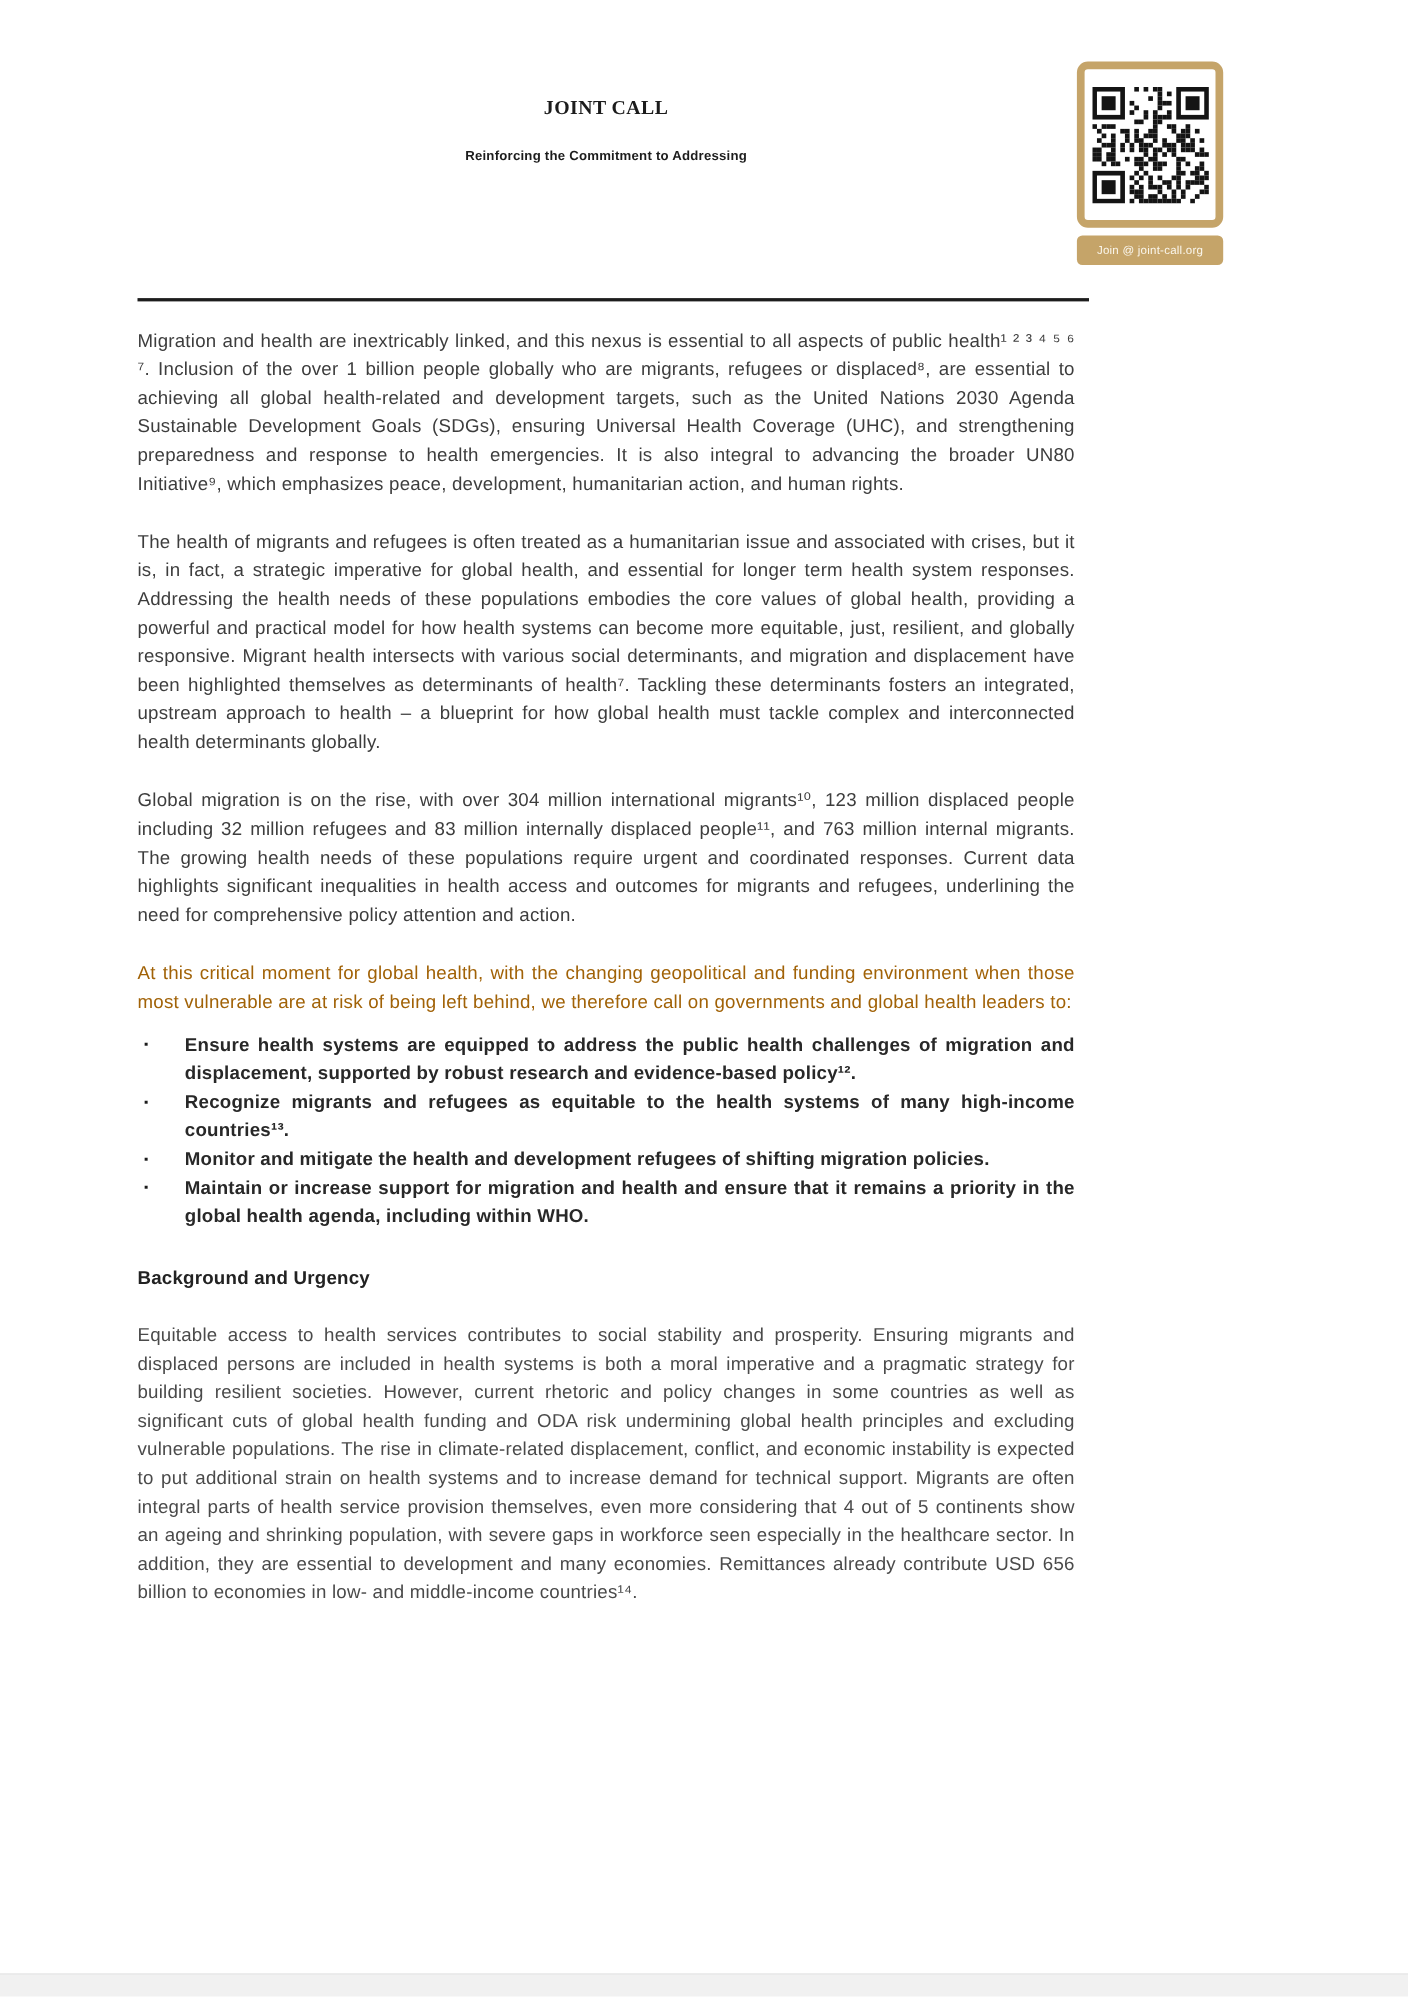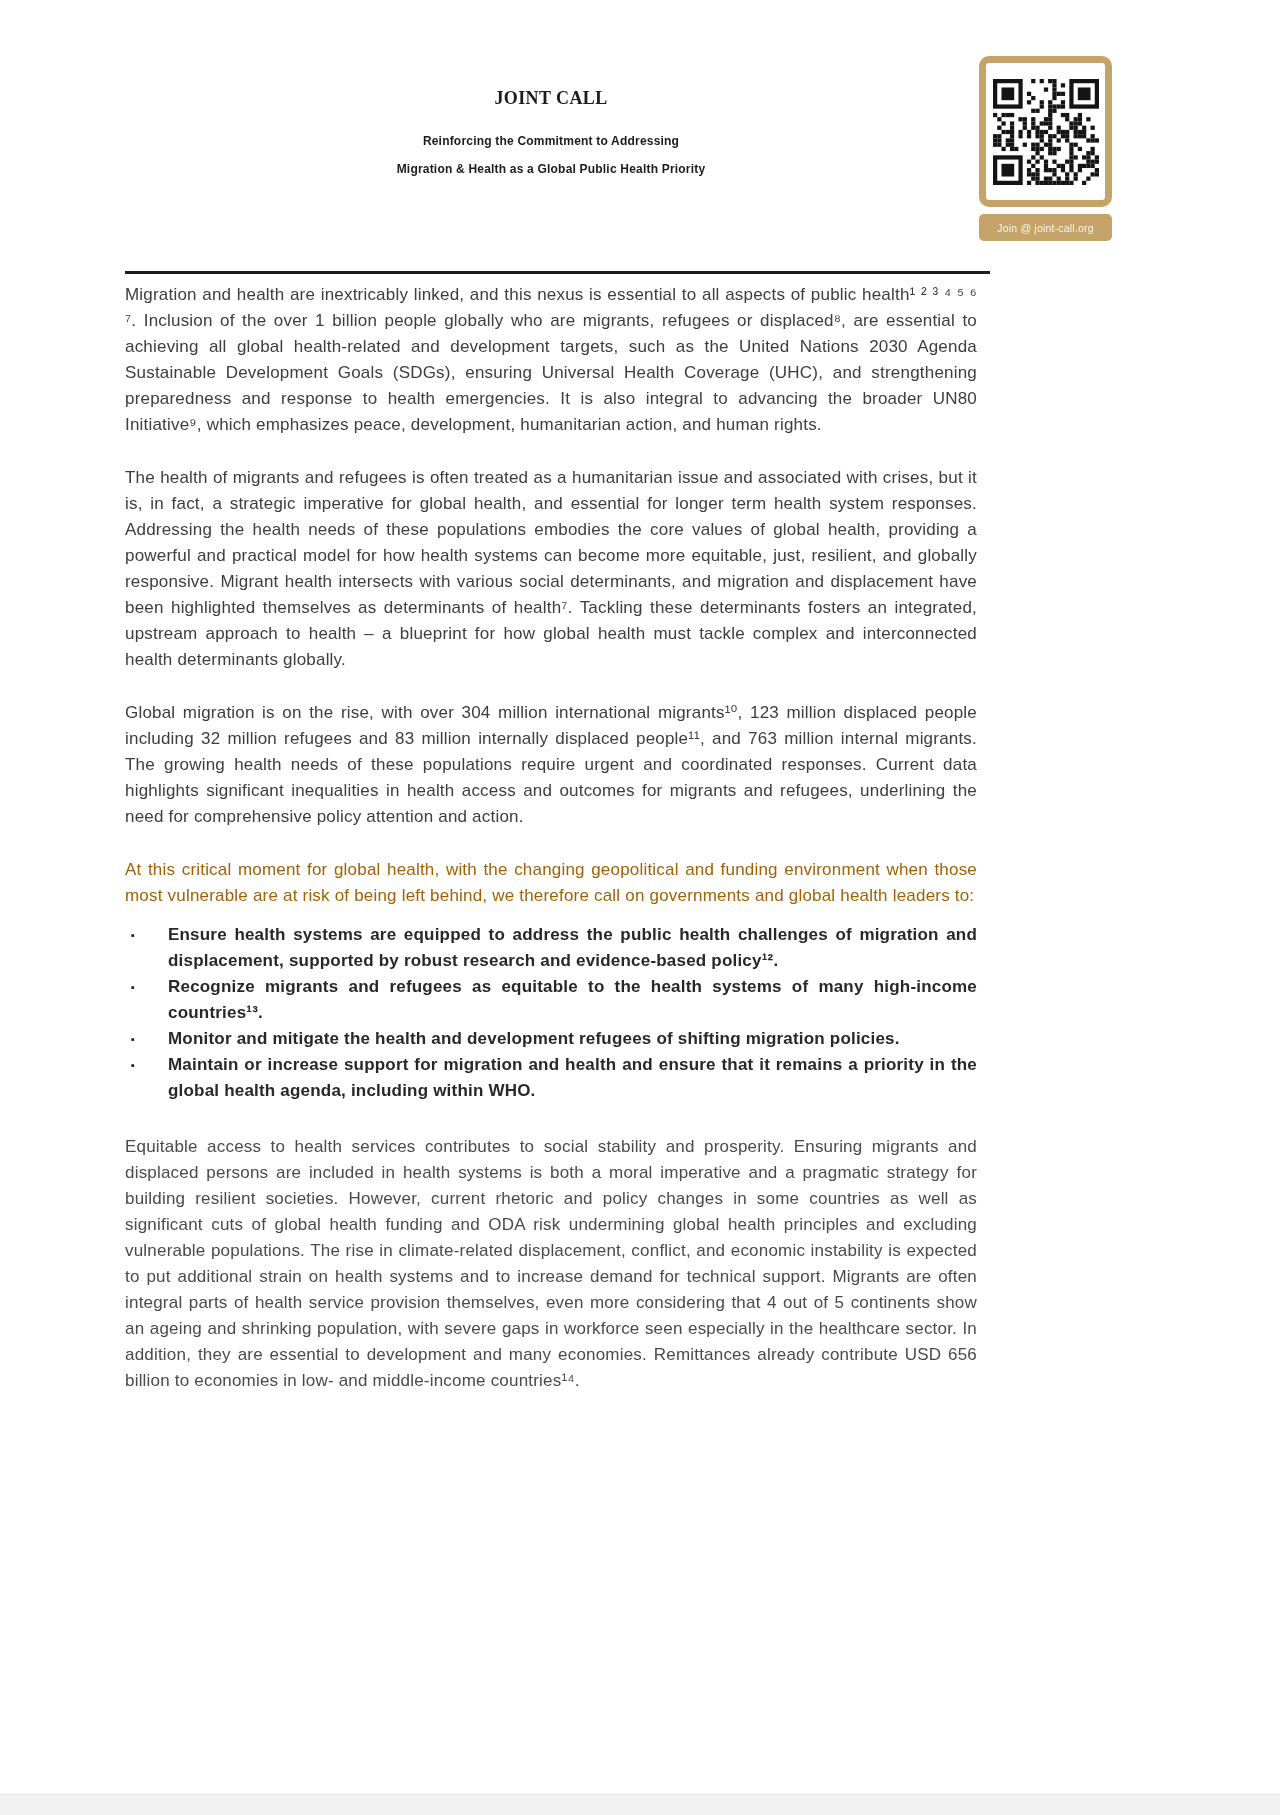--- a/index.html
+++ b/index.html
@@ -37,21 +37,21 @@
   }
 
   
   .rule {
     position: absolute; left: 125px; top: 271px; width: 865px; height: 3px;
     background: #1d1d1d; border: none;
   }
 
   
   .content {
-    position: absolute; left: 125px; top: 282px; width: 852px;
+    position: absolute; left: 125px; top: 297px; width: 852px;
     font-size: 17px; line-height: 26px; letter-spacing: 0.2px;
     text-align: justify;
   }
   .content p { margin: 0 0 27px 0; }
   .para-strong { font-weight: normal; color: #a16207; margin-bottom: 13px !important; }
   .bullet-list { list-style: none; margin: 0 0 30px 0; }
   .bullet-list li {
     display: flex; font-weight: bold; color: #282828;
   }
   .bullet-marker {
@@ -74,21 +74,20 @@
 </style>
 </head>
 <body>
 
 <div class="page">
 
   <div class="header-titles">
     <div class="doc-title">JOINT CALL</div>
     <div class="doc-subtitle">
       <span>Reinforcing the Commitment to Addressing</span><br>
-      <span>Migration &amp; Health as a Global Public Health Priority</span>
     </div>
   </div>
 
   <div class="qr-block">
     <div class="qr-frame">
       <svg xmlns="http://www.w3.org/2000/svg" viewBox="0 0 100 100">
           <rect x="36" y="0" width="4" height="4" fill="#141414"></rect>
           <rect x="44" y="0" width="4" height="4" fill="#141414"></rect>
           <rect x="52" y="0" width="4" height="4" fill="#141414"></rect>
           <rect x="56" y="0" width="4" height="4" fill="#141414"></rect>
@@ -318,18 +317,19 @@
       <li>
         <span class="bullet-marker">▪</span>
         <span class="bullet-text">Monitor and mitigate the health and development refugees of shifting migration policies.</span>
       </li>
       <li>
         <span class="bullet-marker">▪</span>
         <span class="bullet-text">Maintain or increase support for migration and health and ensure that it remains a priority in the global health agenda, including within WHO.</span>
       </li>
     </ul>
 
+    <h2 class="section-heading">Background and Urgency</h2>
     <p class="bg-para">Equitable access to health services contributes to social stability and prosperity. Ensuring migrants and displaced persons are included in health systems is both a moral imperative and a pragmatic strategy for building resilient societies. However, current rhetoric and policy changes in some countries as well as significant cuts of global health funding and ODA risk undermining global health principles and excluding vulnerable populations. The rise in climate-related displacement, conflict, and economic instability is expected to put additional strain on health systems and to increase demand for technical support. Migrants are often integral parts of health service provision themselves, even more considering that 4 out of 5 continents show an ageing and shrinking population, with severe gaps in workforce seen especially in the healthcare sector. In addition, they are essential to development and many economies. Remittances already contribute USD 656 billion to economies in low- and middle-income countries¹⁴.</p>
   </main>
 
   <div class="bottom-bar"></div>
 
 </div>
 
 </body></html>

